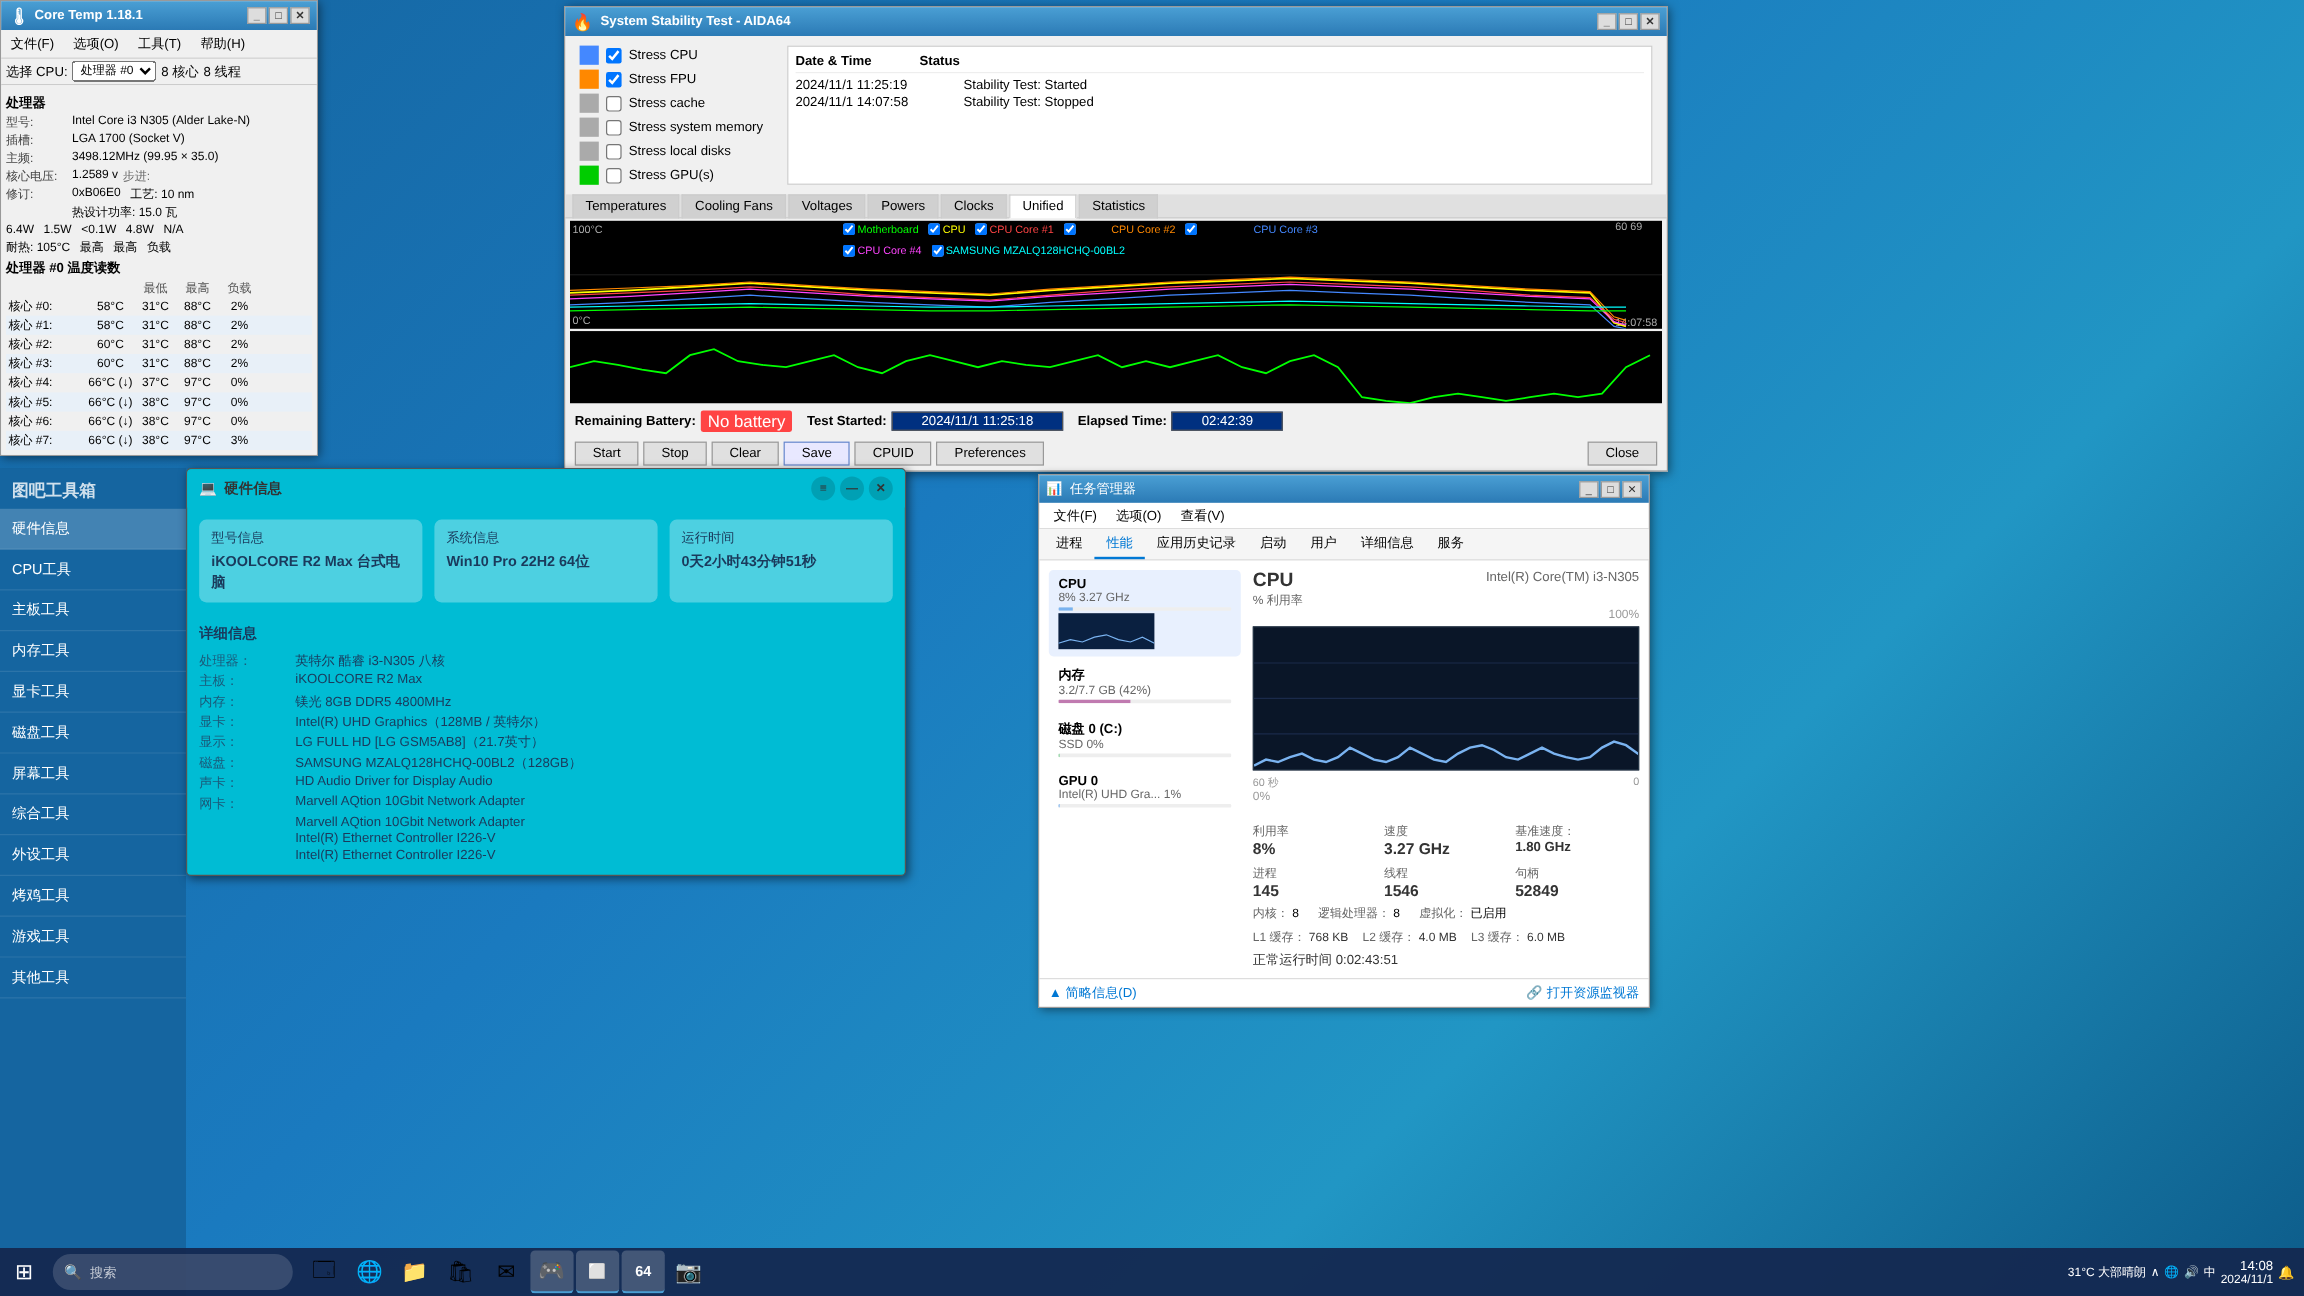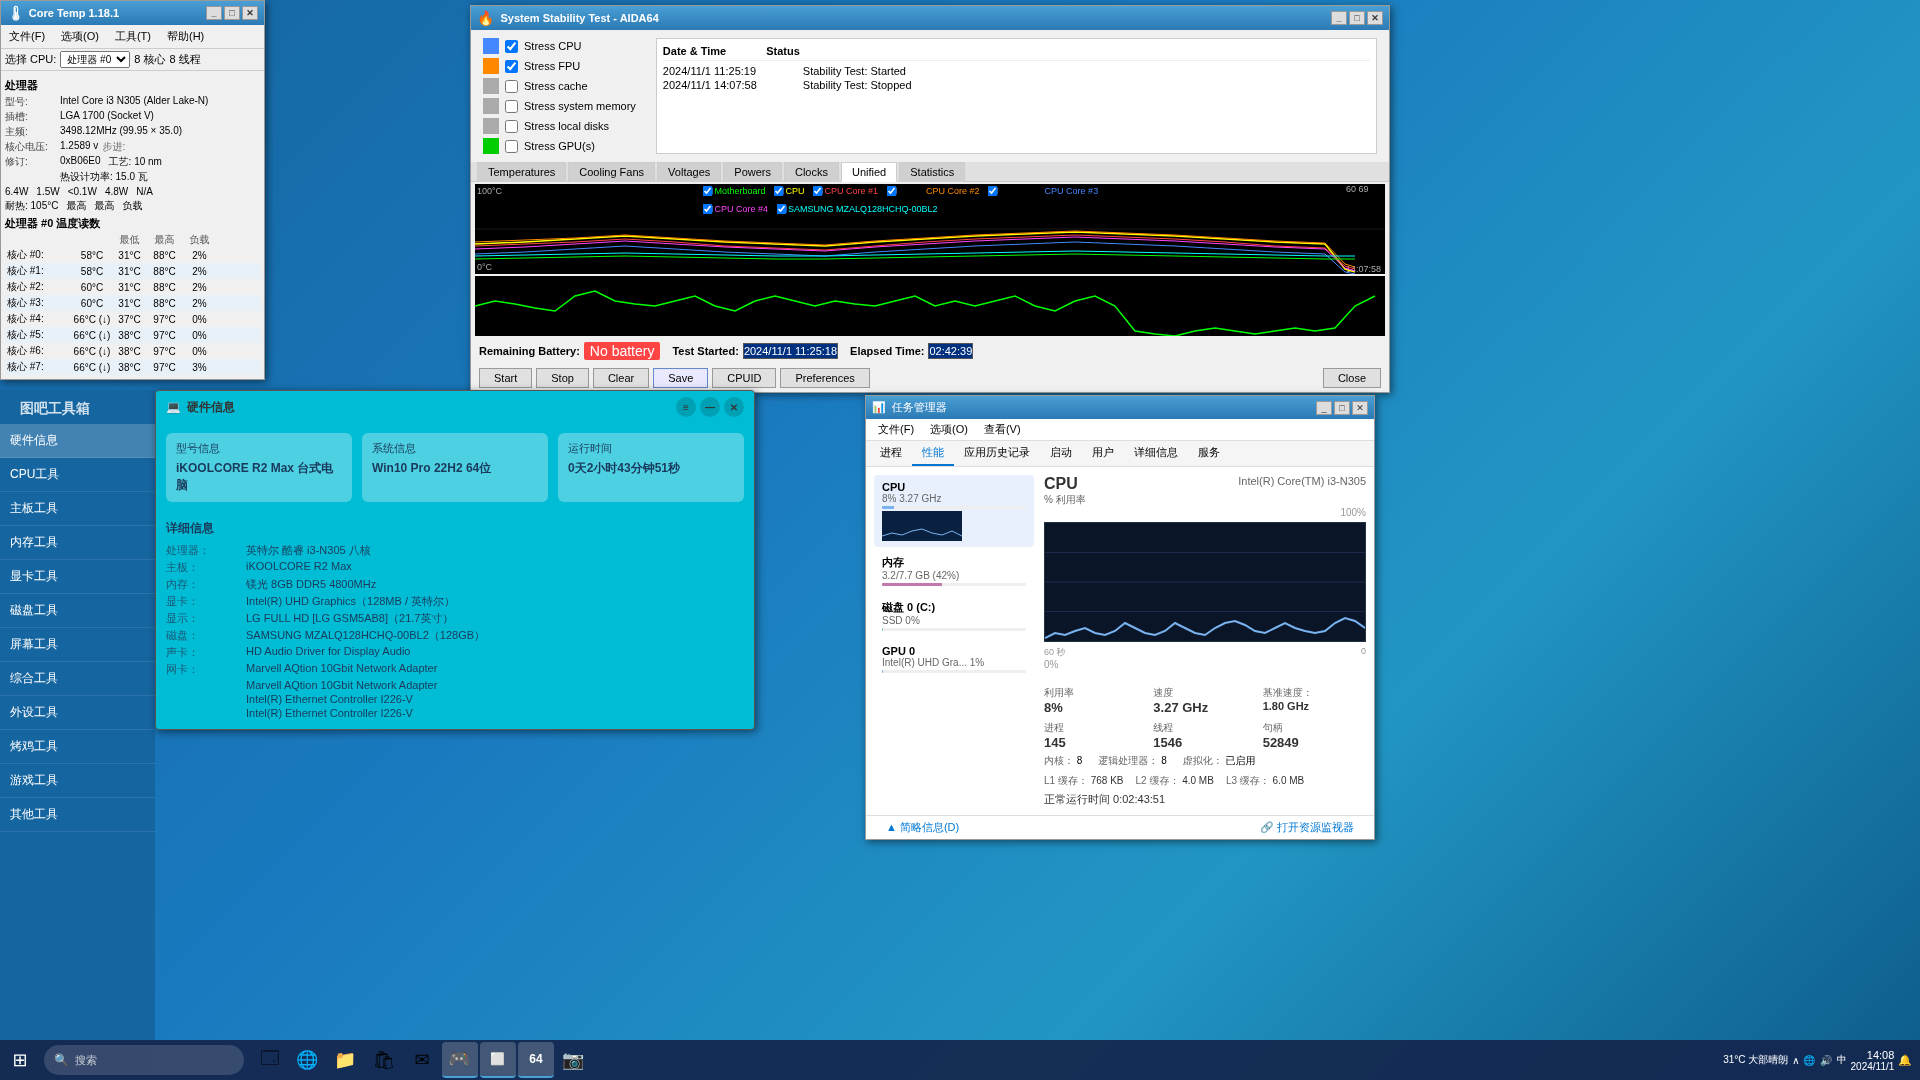--- a/index.html
+++ b/index.html
@@ -299,21 +299,21 @@
     .footer-value-badge {
       background: #ff4444;
       color: white;
       padding: 1px 6px;
       font-size: 14px;
       border-radius: 2px;
     }
     .footer-value-box {
       background: #003080;
       color: white;
-      padding: 1px 0;
+      padding: 1px 24px;
       font-size: 11px;
       border: 1px solid #555;
     }
 
     .aida64-buttons {
       display: flex;
       justify-content: space-between;
       padding: 4px 8px;
       gap: 4px;
     }
@@ -565,21 +565,21 @@
     }
     .taskman-cache-label { color: #666; }
     .taskman-cache-value { color: #333; }
 
     .taskman-runtime {
       font-size: 11px;
       color: #333;
       margin-top: 4px;
     }
     .taskman-footer {
-      padding: 4px 20px;
+      padding: 4px 8px;
       border-top: 1px solid #ddd;
       display: flex;
       justify-content: space-between;
       font-size: 11px;
       color: #0078d4;
       cursor: pointer;
     }
 
     
     .sidebar {
@@ -592,21 +592,21 @@
     }
     .sidebar-item {
       padding: 8px 10px;
       color: white;
       font-size: 12px;
       cursor: pointer;
       border-bottom: 1px solid rgba(255,255,255,0.1);
     }
     .sidebar-item.active { background: rgba(255,255,255,0.2); }
     .sidebar-header {
-      padding: 10px 10px 6px 20px;
+      padding: 10px 10px 6px 10px;
       color: rgba(255,255,255,0.8);
       font-size: 14px;
       font-weight: bold;
     }
 
     
     .taskbar {
       position: absolute;
       bottom: 0;
       left: 0;

